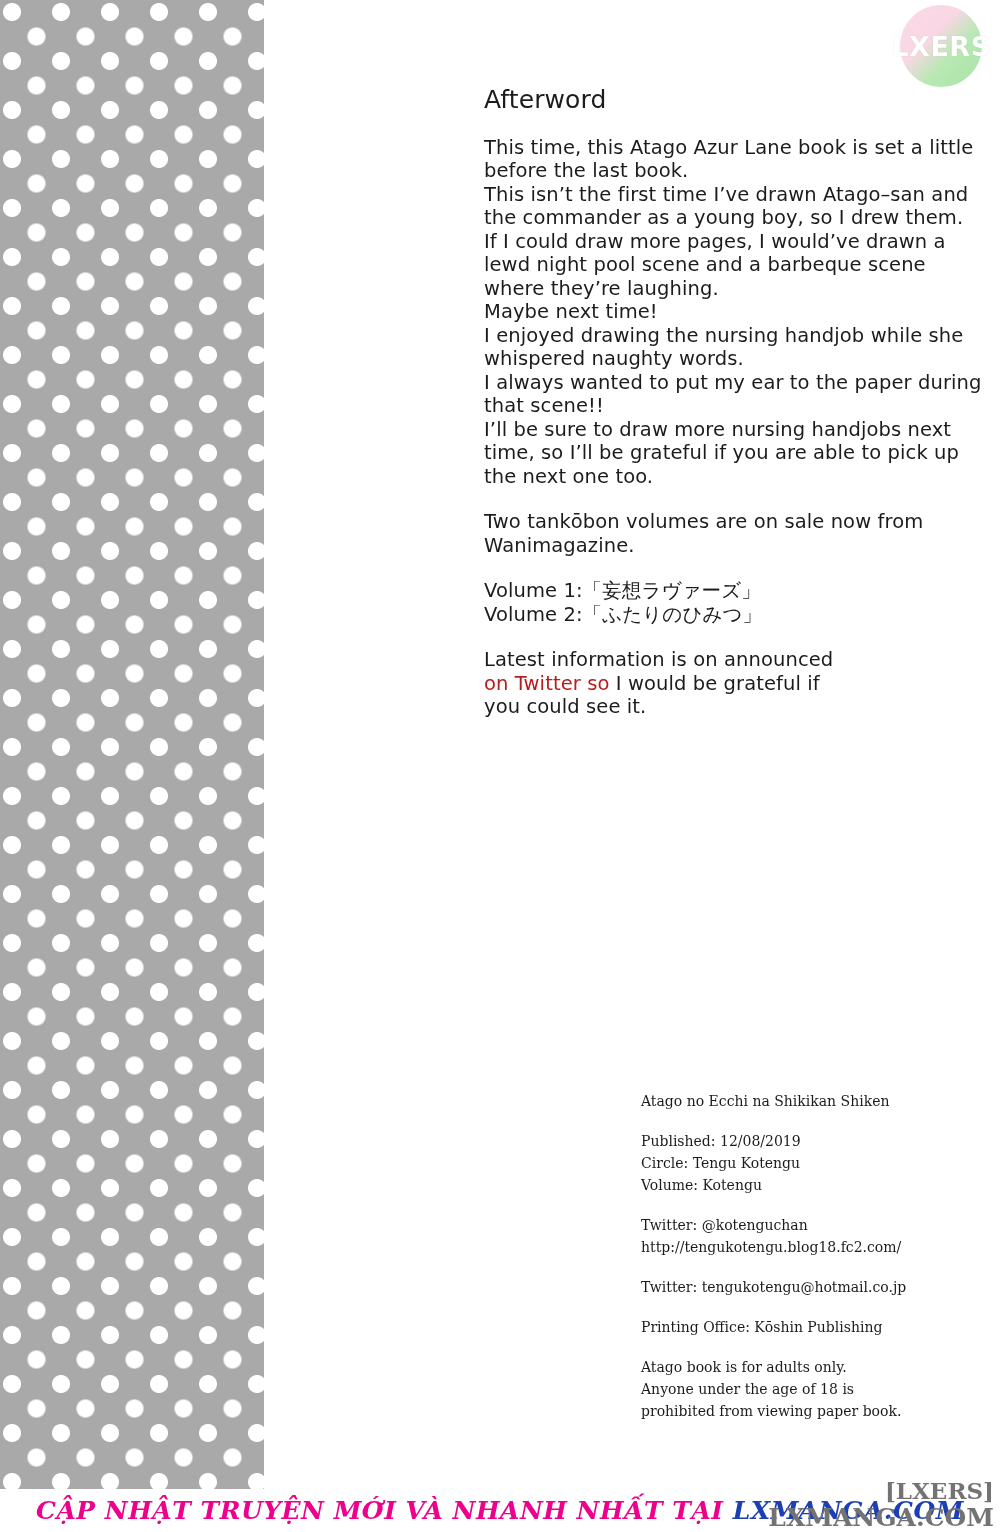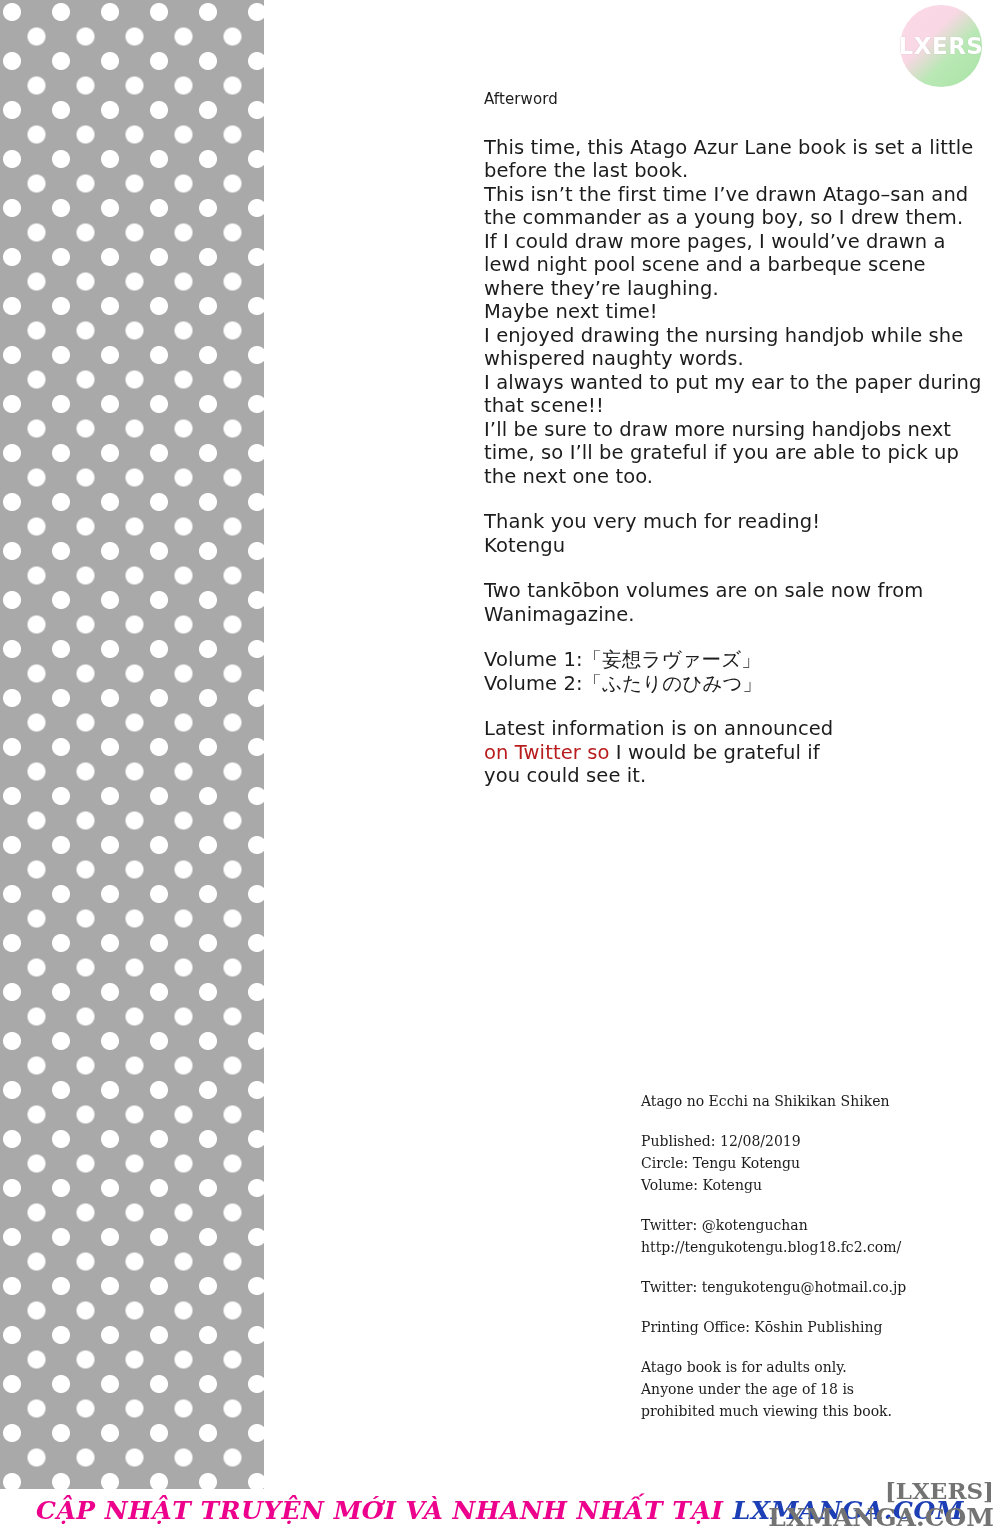--- a/index.html
+++ b/index.html
@@ -39,41 +39,41 @@
     height: 82px;
     border-radius: 50%;
     background: linear-gradient(135deg, #fbd9e6 0%, #f9d7e4 38%, #b9e8b5 62%, #a8e3a5 100%);
     display: flex;
     align-items: center;
     justify-content: center;
   }
   #watermark .wm-text {
     font-family: "DejaVu Sans", sans-serif;
     font-weight: bold;
-    font-size: 23px;
+    font-size: 27px;
     color: #ffffff;
     letter-spacing: 0.5px;
     text-shadow: 0 0 1px rgba(120,120,120,0.35);
   }
 
   
   #afterword {
     position: absolute;
     left: 484px;
     top: 88px;
     width: 500px;
     font-family: "DejaVu Sans", sans-serif;
     color: #1c1c1c;
     font-size: 19.5px;
     line-height: 23.5px;
     letter-spacing: 0.1px;
   }
   #afterword .heading {
     margin-bottom: 24px;
-    font-size: 15px;
+    font-size: 25px;
   }
   #afterword p {
     margin: 0 0 22px 0;
   }
   #afterword .faded {
     color: #b91c1c;
   }
 
   
   #colophon {
@@ -147,22 +147,20 @@
 
 <div id="afterword">
   <div class="heading">Afterword</div>
   <p style="white-space: pre-line;">This time, this Atago Azur Lane book is set a little before the last book.
 This isn’t the first time I’ve drawn Atago–san and the commander as a young boy, so I drew them.
 If I could draw more pages, I would’ve drawn a lewd night pool scene and a barbeque scene where they’re laughing.
 Maybe next time!
 I enjoyed drawing the nursing handjob while she whispered naughty words.
 I always wanted to put my ear to the paper during that scene!!
 I’ll be sure to draw more nursing handjobs next time, so I’ll be grateful if you are able to pick up the next one too.</p>
-  <p style="white-space: pre-line;">Thank you very much for reading!
-Kotengu</p>
   <p style="white-space: pre-line;">Two tankōbon volumes are on sale now from Wanimagazine.</p>
   <p style="white-space: pre-line;">Volume 1:「妄想ラヴァーズ」
 Volume 2:「ふたりのひみつ」</p>
   <p>
     <span>Latest information is on announced</span><br>
     <span class="faded">on Twitter so</span><span> I would be grateful if</span><br>
     <span>you could see it.</span>
   </p>
 </div>
 
@@ -175,21 +173,21 @@
   </p>
   <p>
     <span>Twitter: @kotenguchan</span><br>
     <span>http://tengukotengu.blog18.fc2.com/</span>
   </p>
   <p>Twitter: tengukotengu@hotmail.co.jp</p>
   <p>Printing Office: Kōshin Publishing</p>
   <p>
     <span>Atago book is for adults only.</span><br>
     <span>Anyone under the age of 18 is</span><br>
-    <span>prohibited much viewing this book.</span>
+    <span>prohibited from viewing paper book.</span>
   </p>
 </div>
 
 <div id="bottom-banner">
   <div id="banner-text">
     <span class="pink">CẬP NHẬT TRUYỆN MỚI VÀ NHANH NHẤT TẠI</span>
     <span class="blue">LXMANGA.COM</span>
   </div>
 </div>
 

